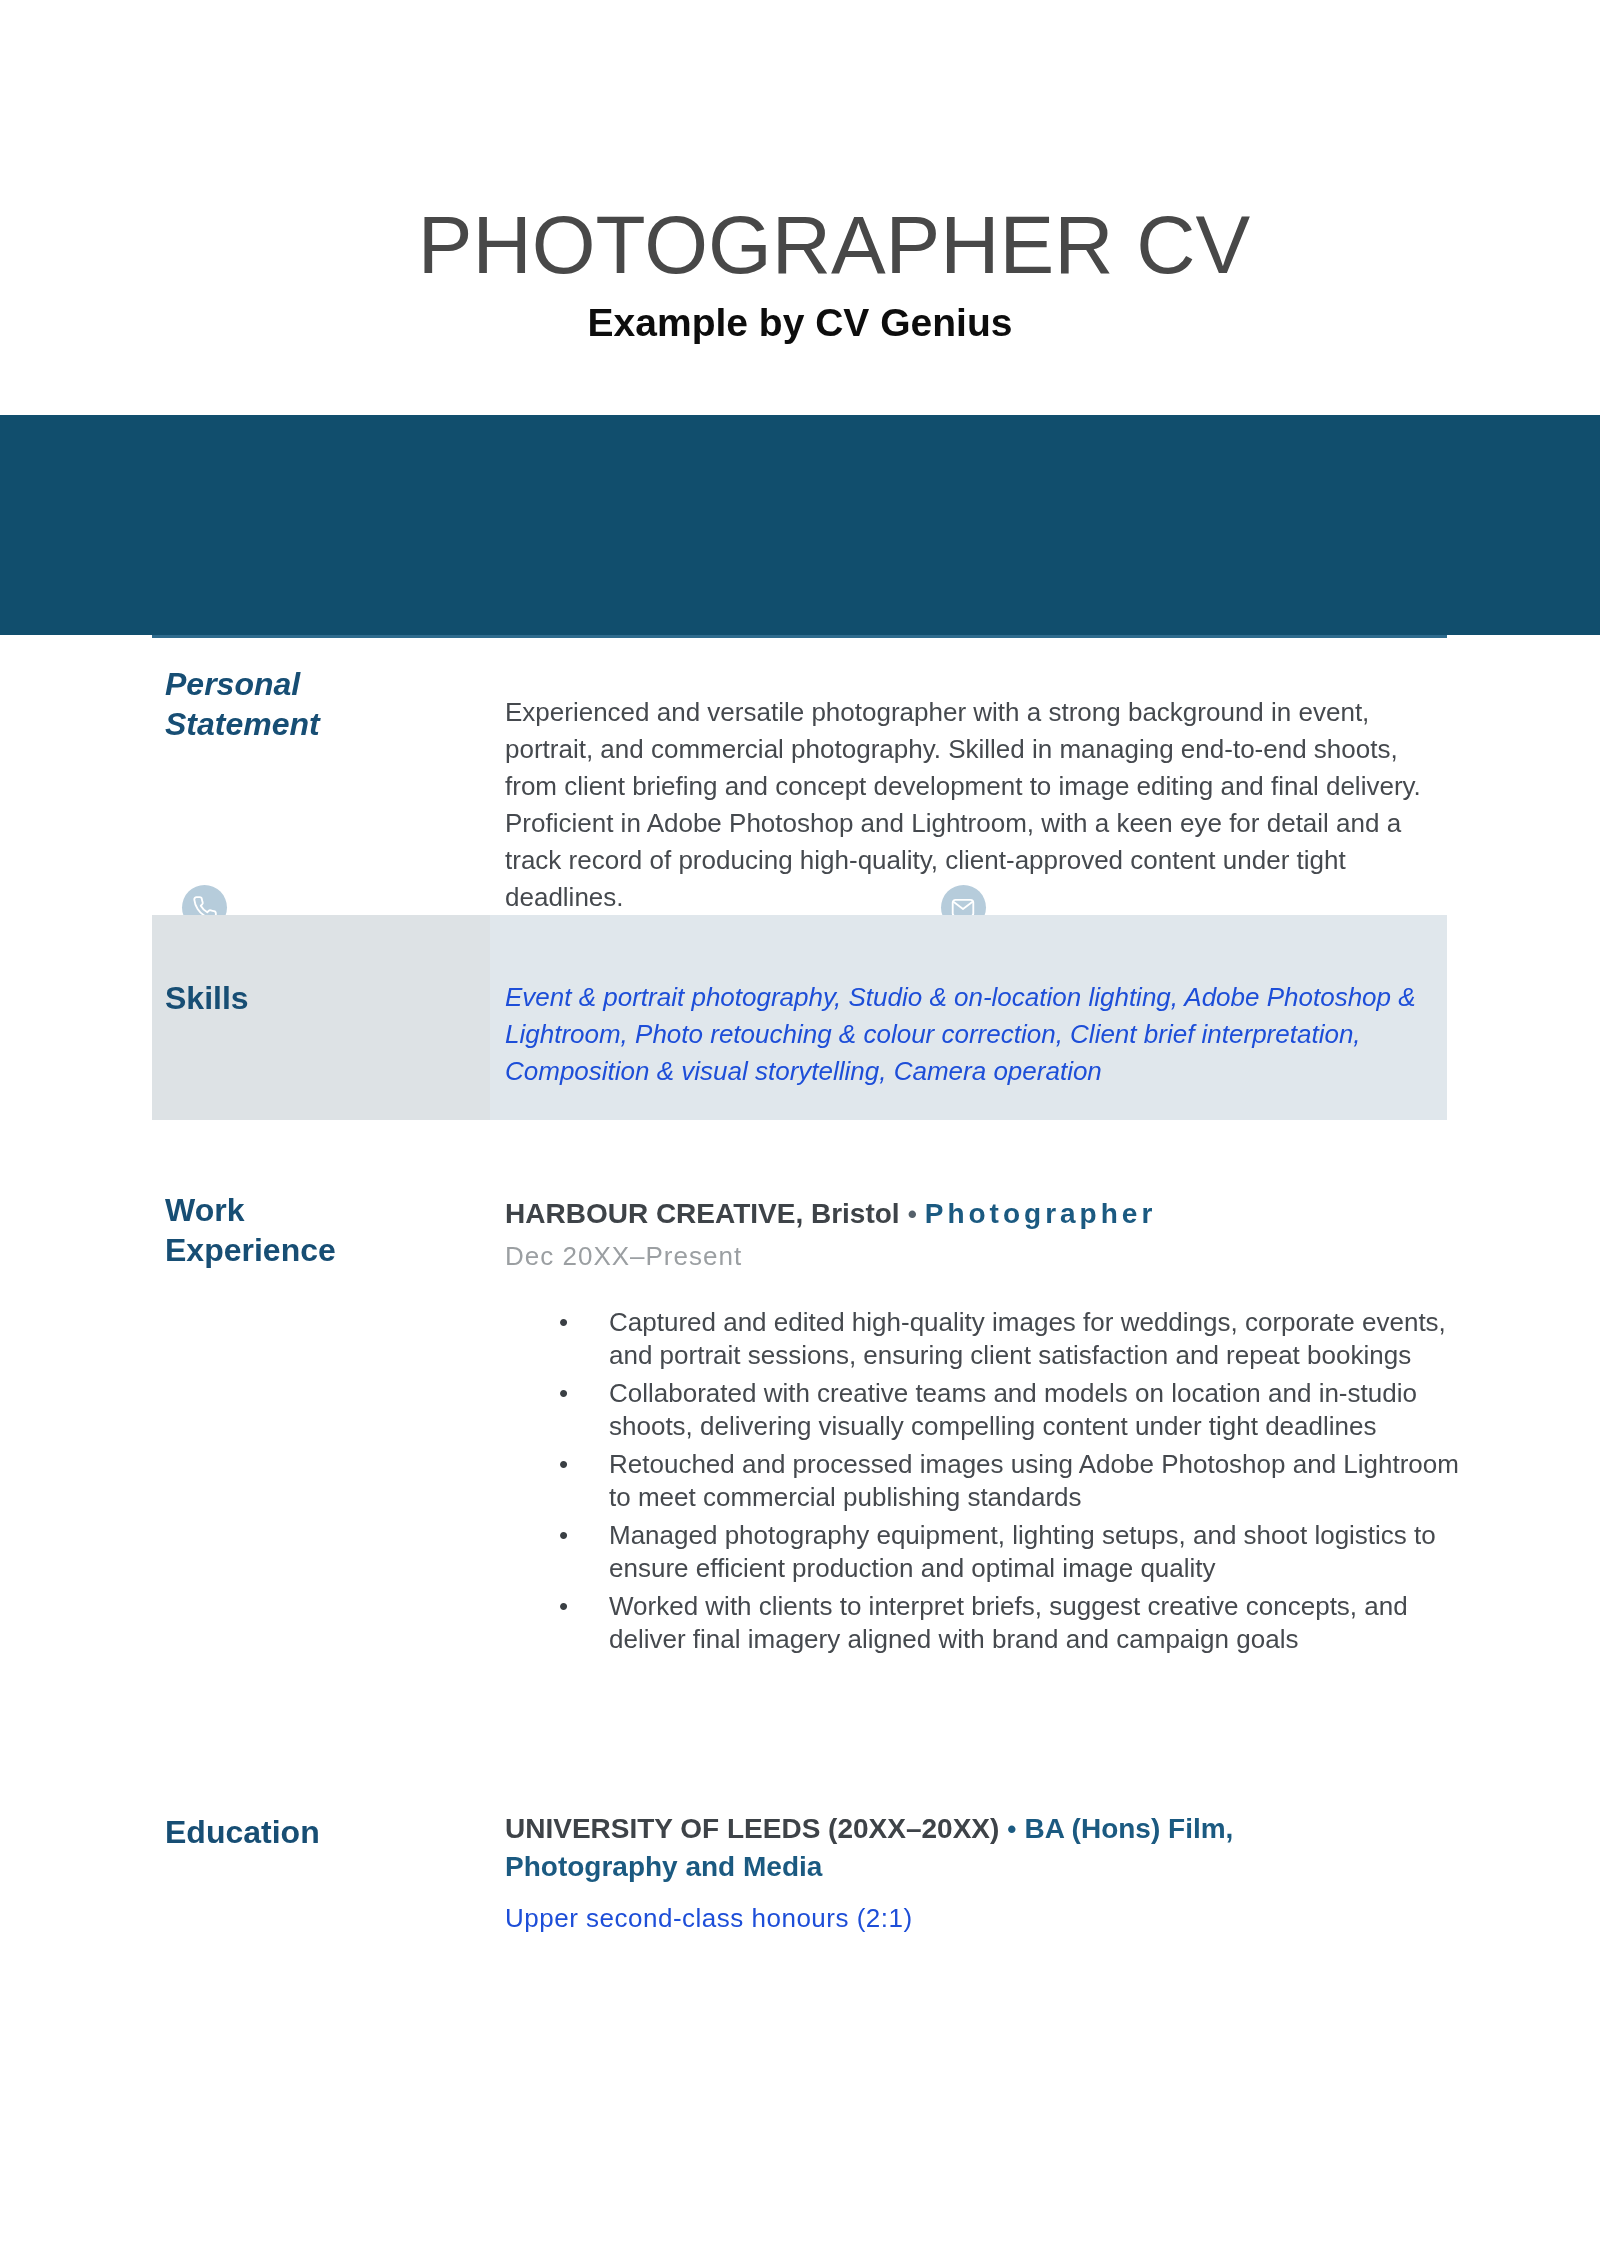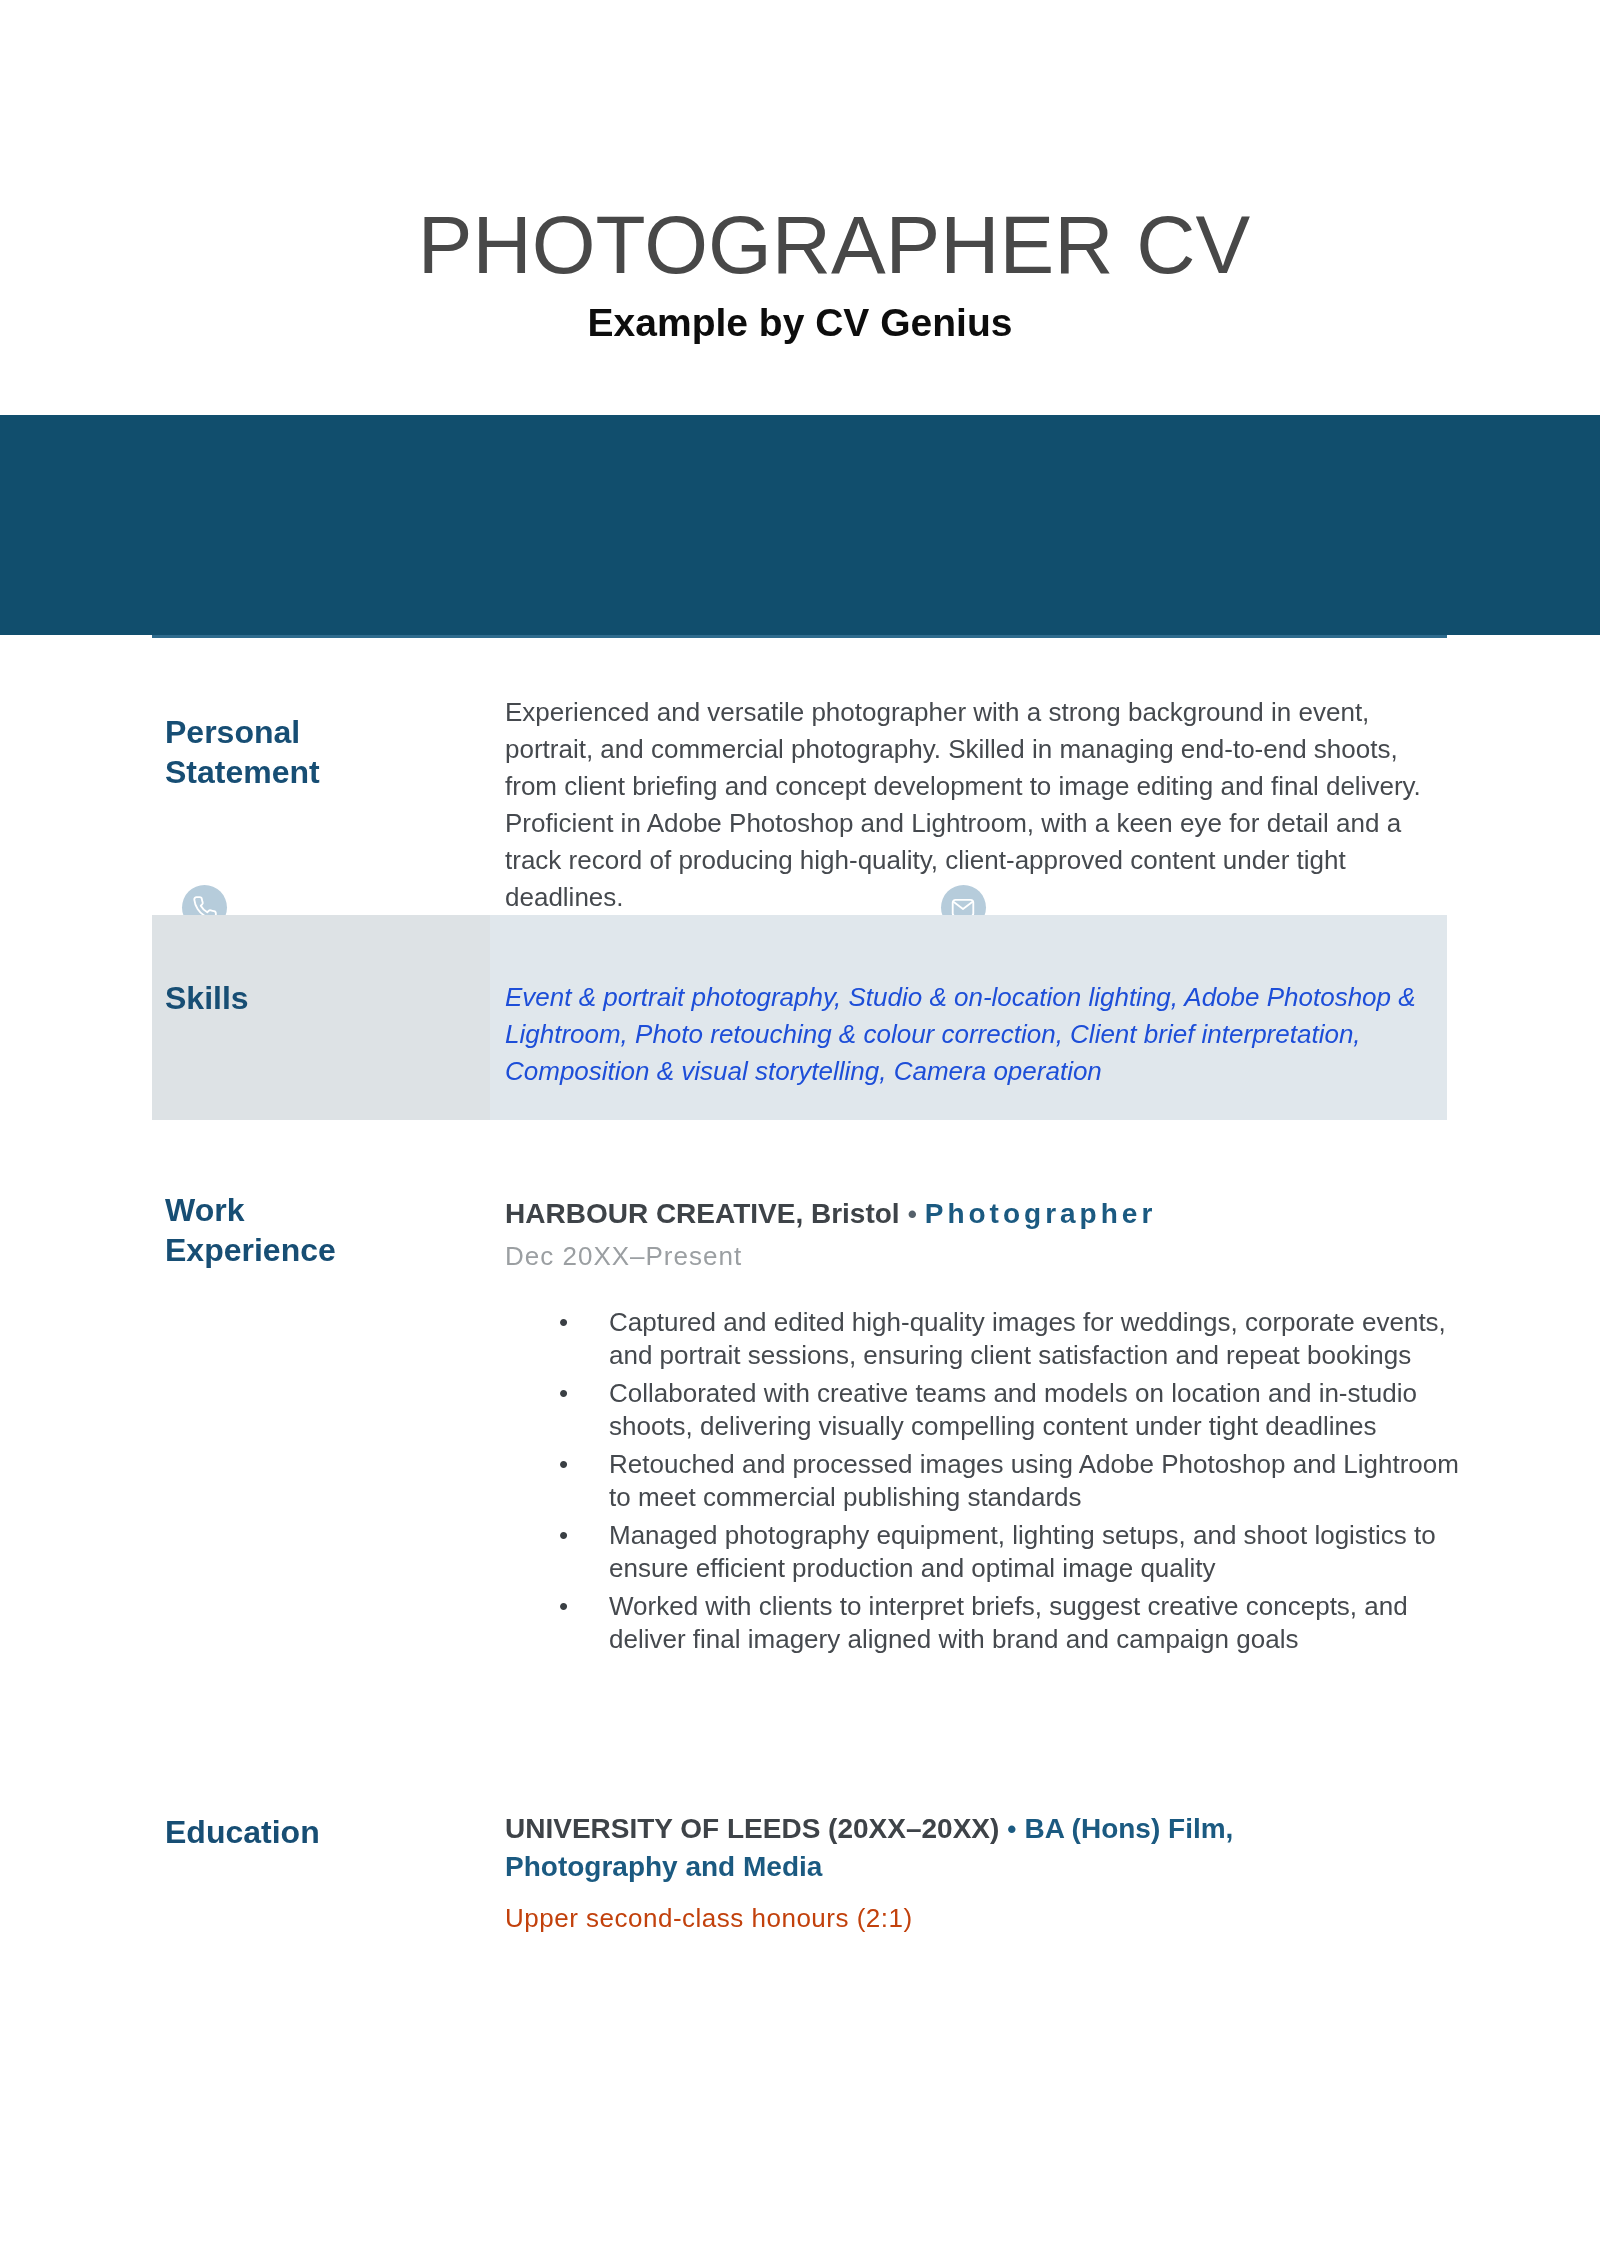--- a/index.html
+++ b/index.html
@@ -53,21 +53,21 @@
     color:#ffffff;font-weight:700;font-size:23px;letter-spacing:-0.5px;
     font-family:"Liberation Sans", sans-serif;line-height:1;
     transform:translateY(-1px);
   }
 
   
   .section-label{
     position:absolute;left:165px;width:230px;
     font-size:32px;font-weight:700;color:#174E74;line-height:40px;
   }
-  .lbl-personal{top:712px;}
+  .lbl-personal{top:664px;font-style:italic;}
   .ps-body{
     position:absolute;left:505px;top:694px;width:950px;
     font-size:26px;line-height:37px;color:#45494E;
   }
 
   .skills-band{
     position:absolute;left:152px;top:915px;
     width:1295px;height:205px;background:#E0E7EC;
   }
   .skills-label-bg{
@@ -107,21 +107,21 @@
 
   .lbl-education{top:1812px;}
   .edu-header{
     position:absolute;left:505px;top:1810px;width:900px;
     font-size:28px;font-weight:700;color:#3E4348;line-height:37px;
   }
   .edu-sep{color:#1B5A81;padding:0 8px;font-size:26px;}
   .edu-degree{color:#1B5A81;}
   .edu-grade{
     position:absolute;left:505px;top:1903px;
-    font-size:26px;color:#c2410c;letter-spacing:0.5px;
+    font-size:26px;color:#1d4ed8;letter-spacing:0.5px;
   }
 </style>
 </head>
 <body>
 
 <div class="page">
 
   <div class="cv-title">PHOTOGRAPHER CV</div>
   <div class="cv-subtitle">Example by CV Genius</div>
 

